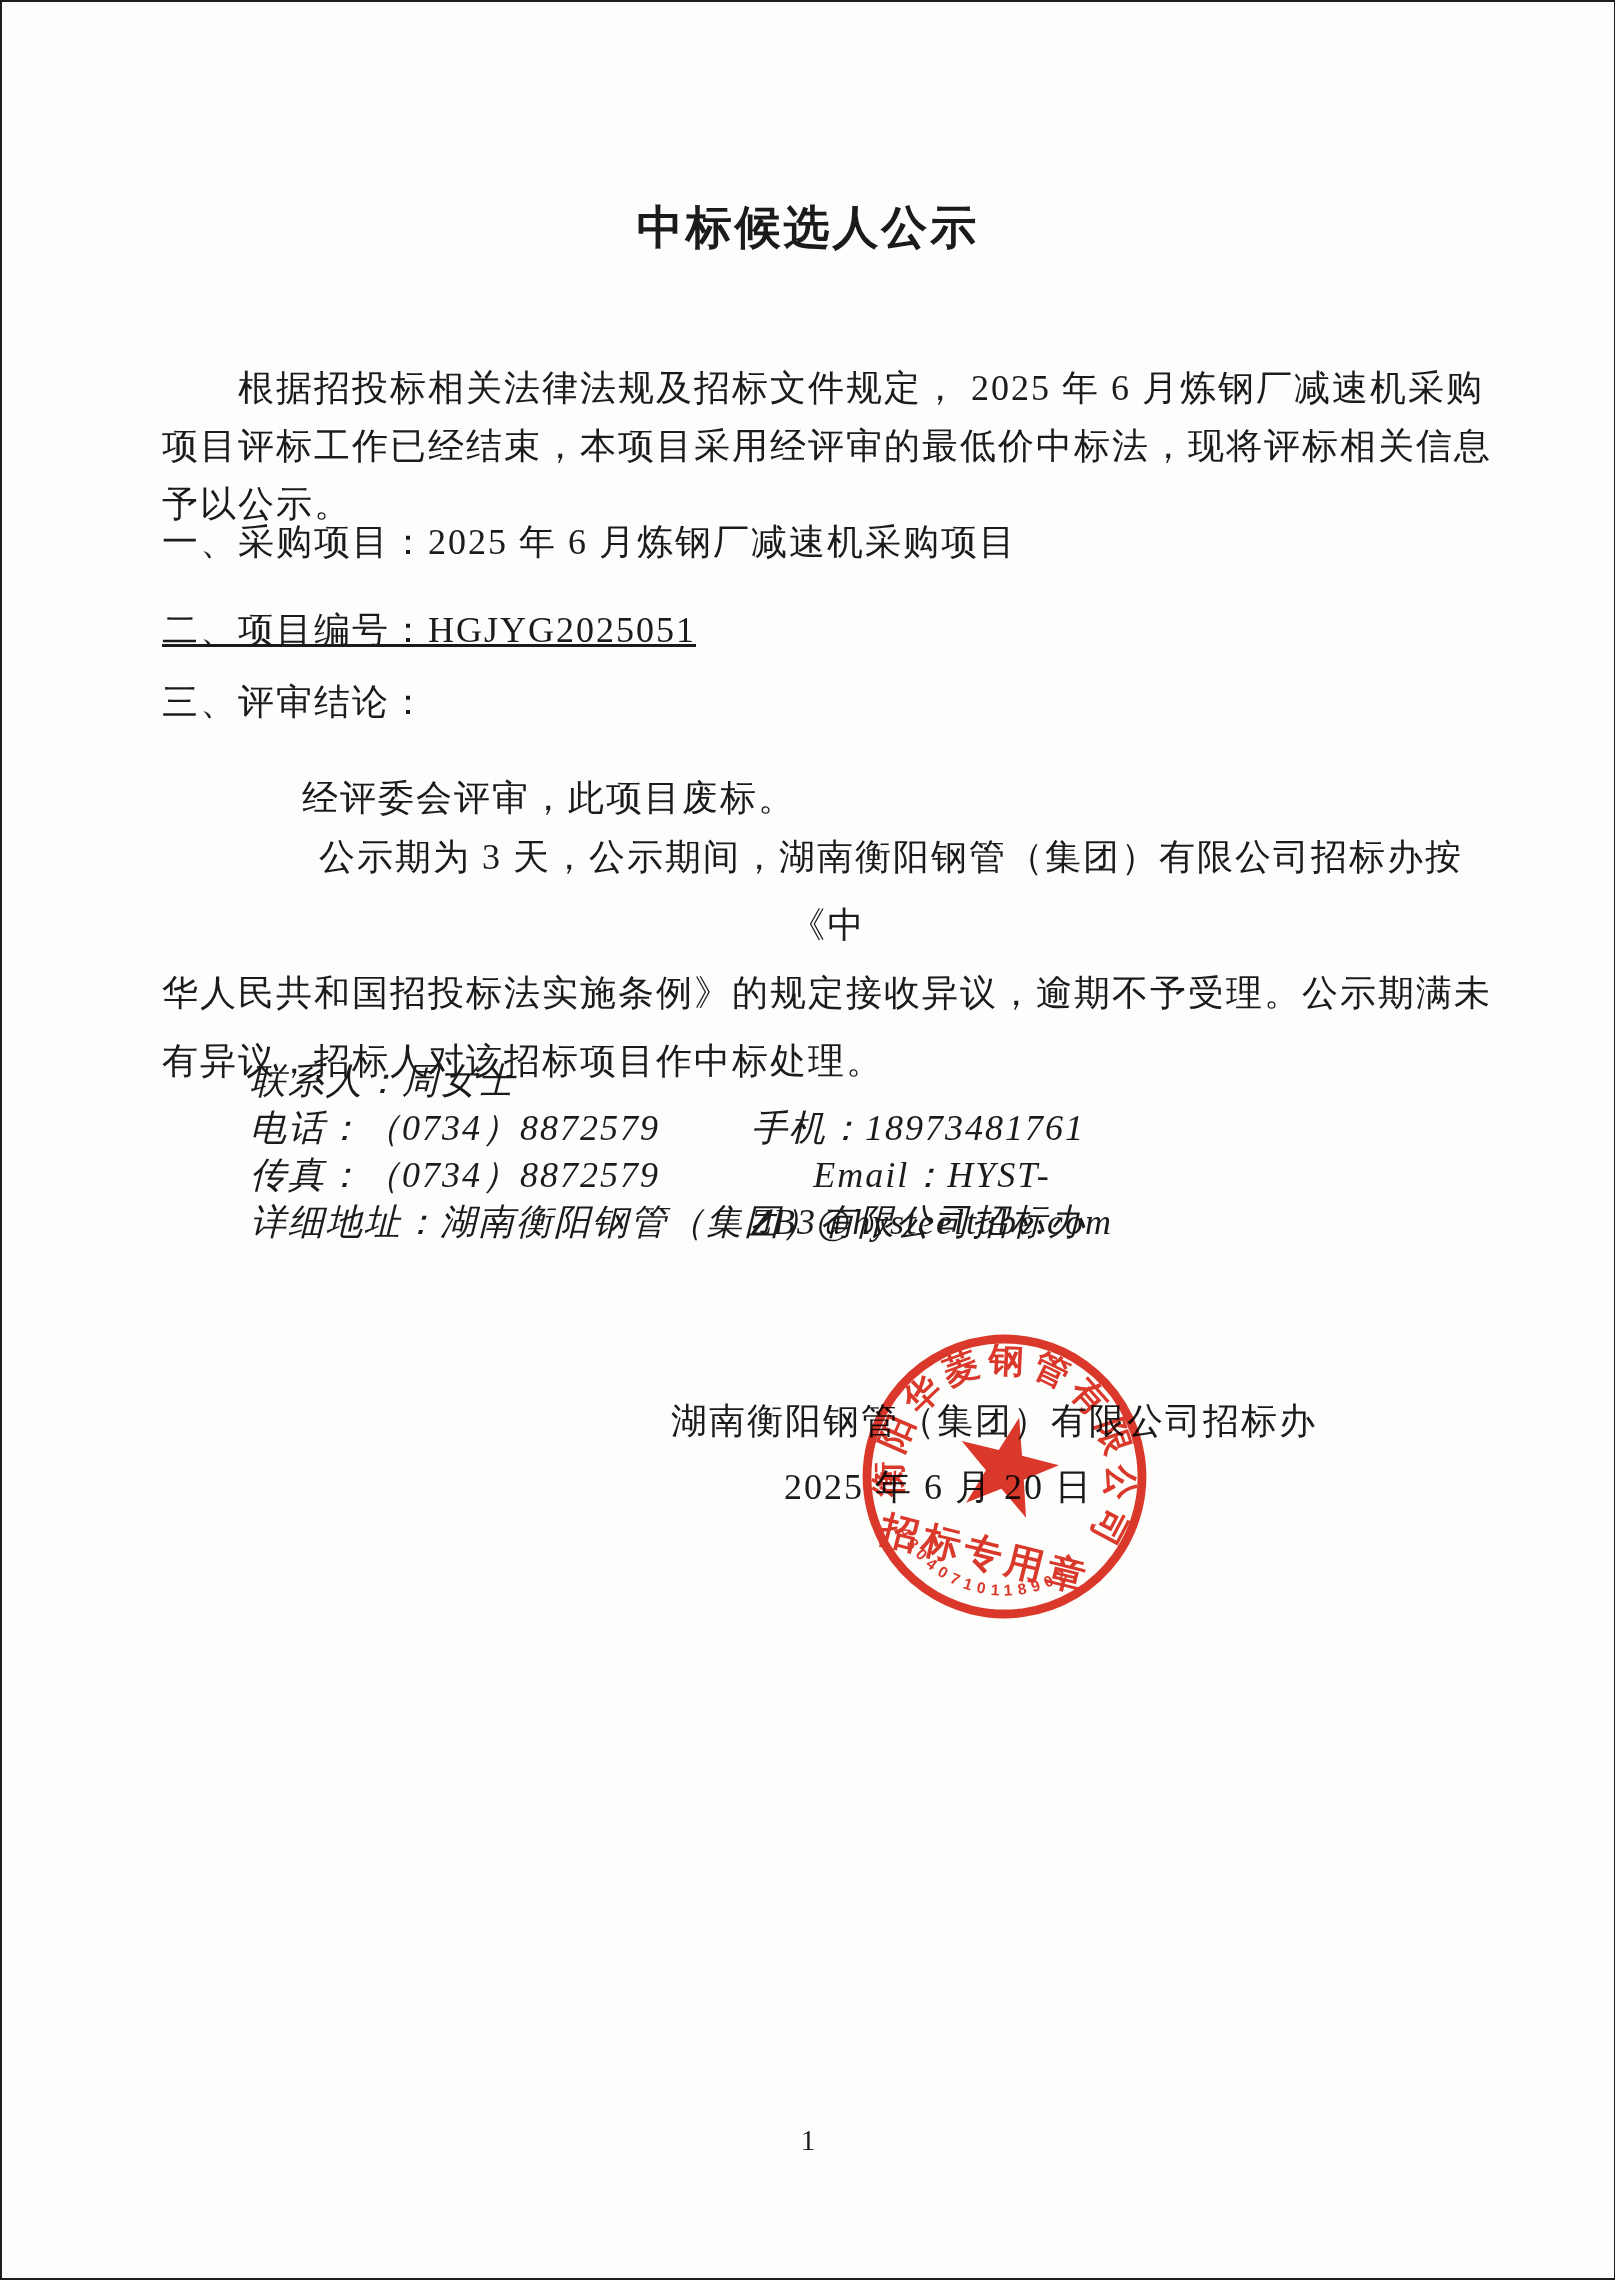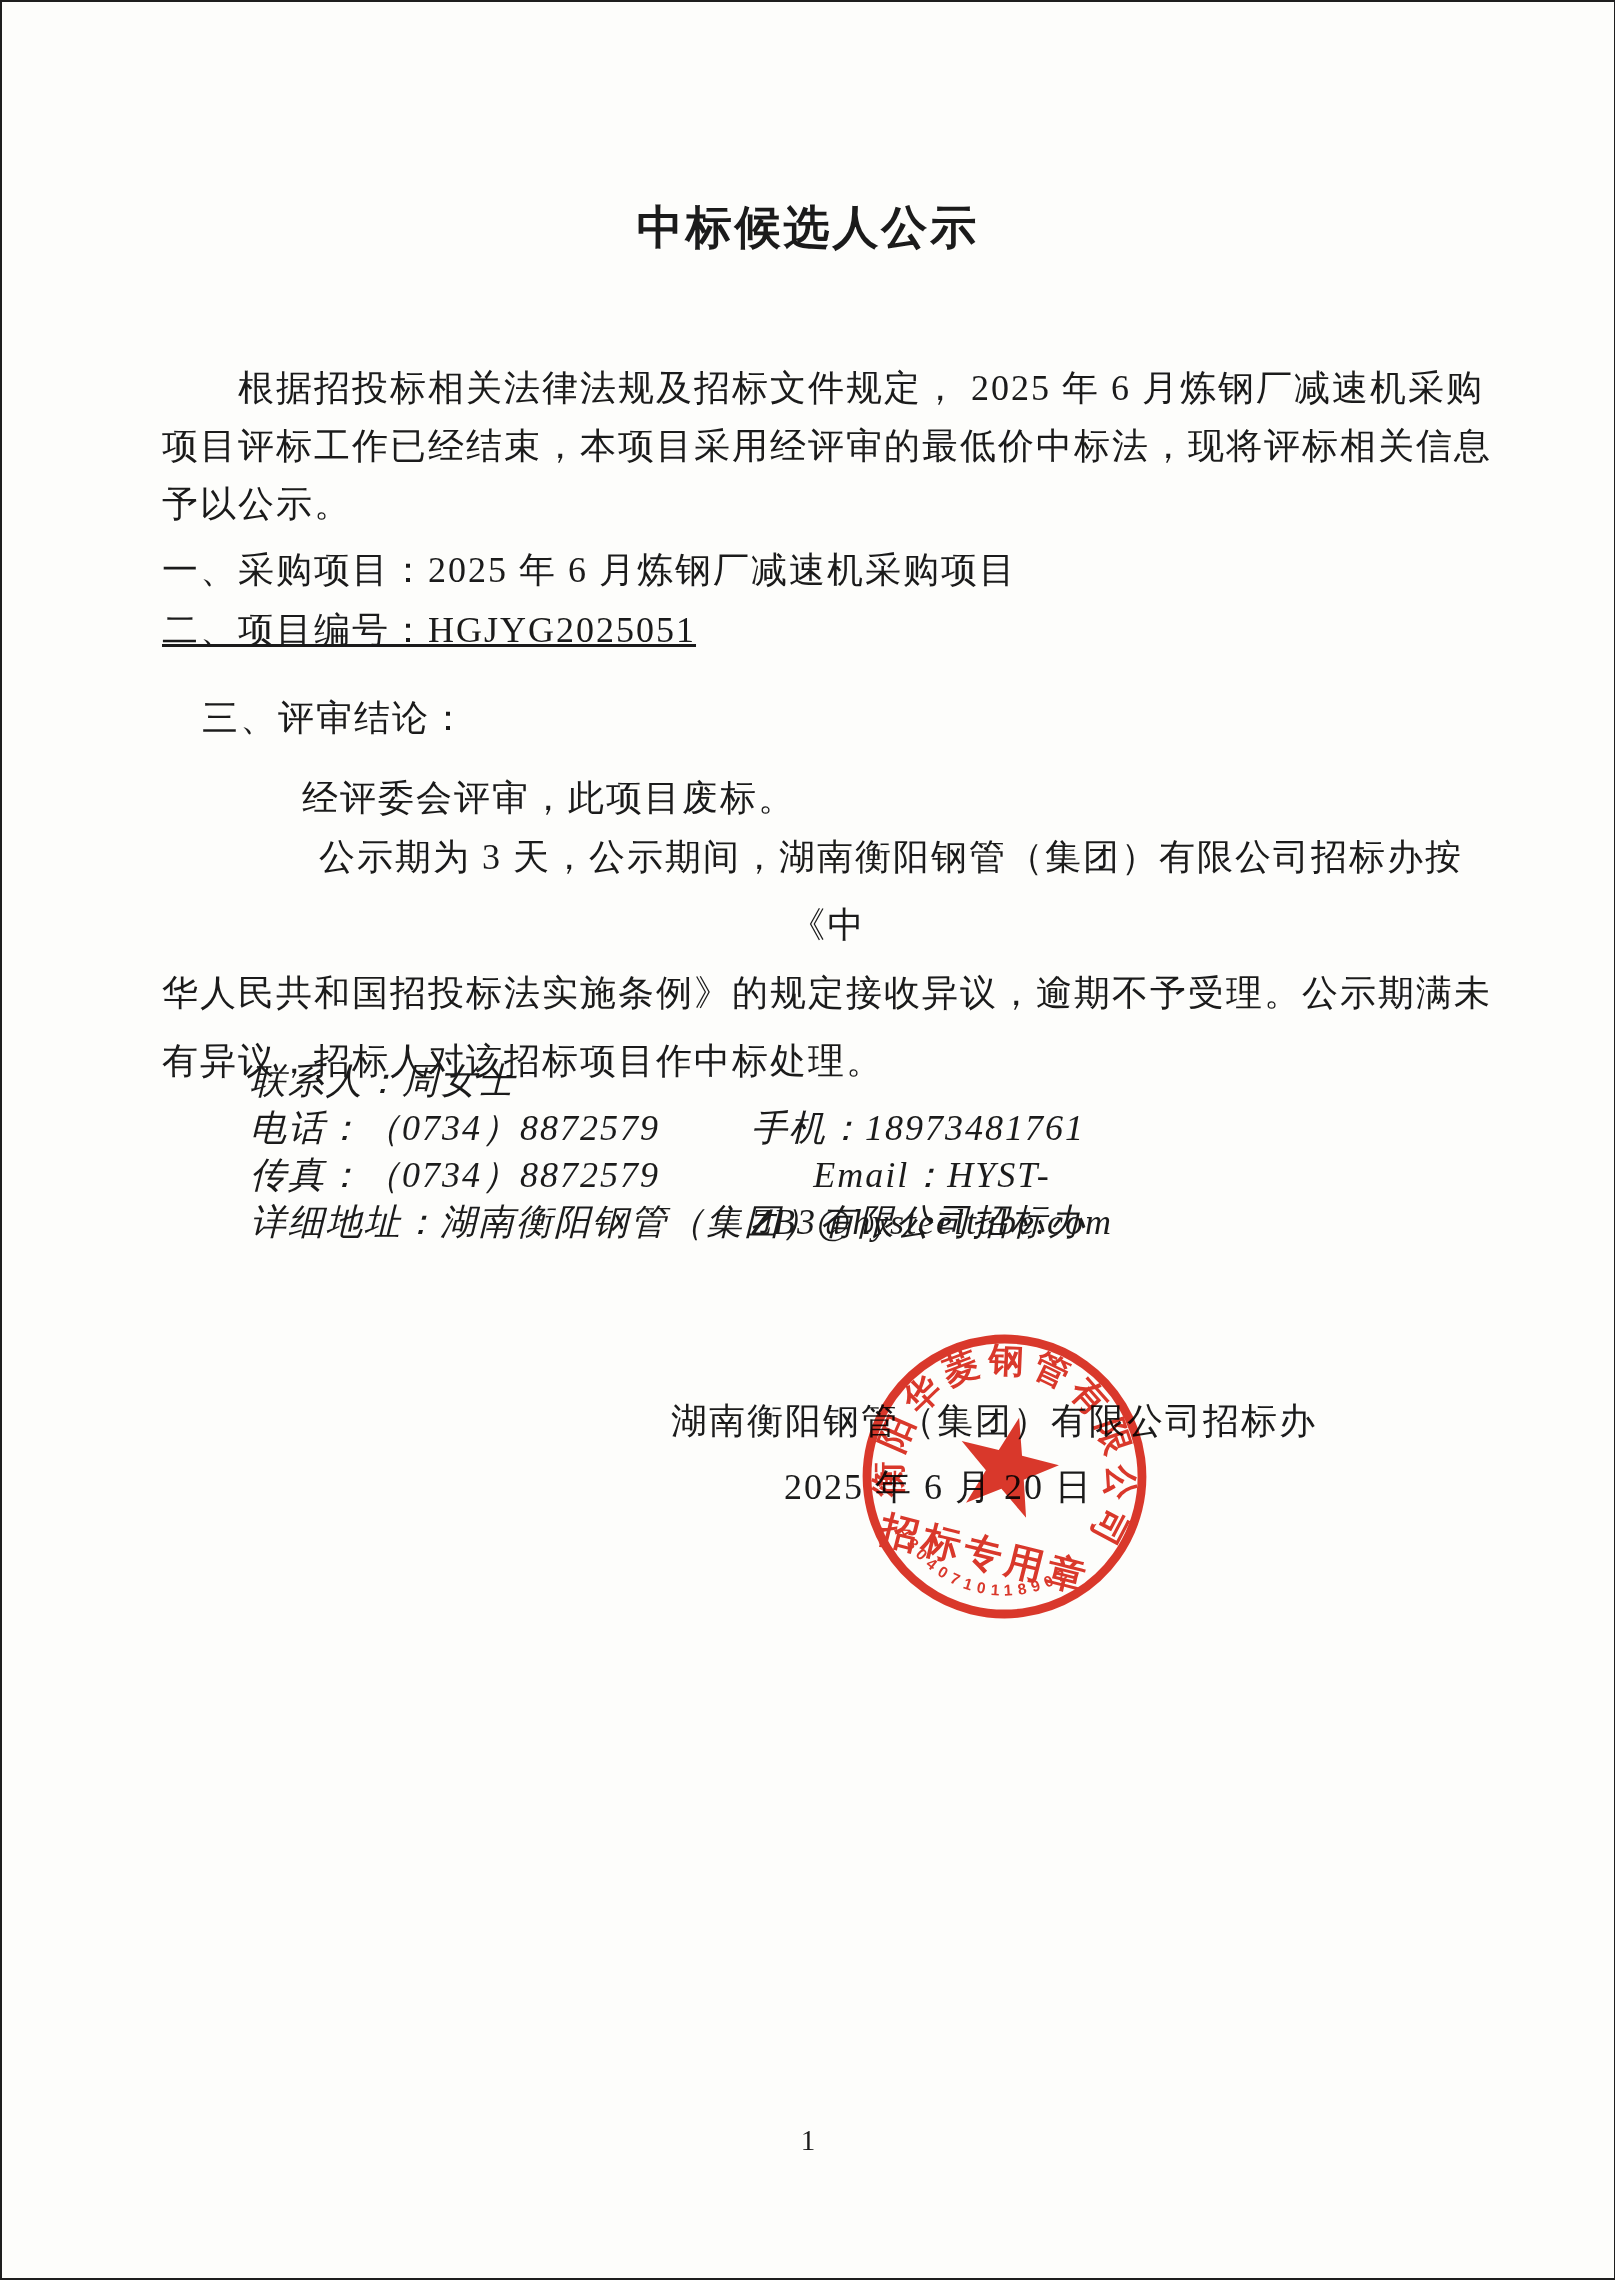--- a/index.html
+++ b/index.html
@@ -16,23 +16,23 @@
   .doc-title{
     position:absolute;top:195px;left:0;width:100%;
     text-align:center;
     font-family:"Liberation Sans","DejaVu Sans",sans-serif;
     font-weight:bold;font-size:46px;letter-spacing:2.9px;
   }
   .body-text{font-size:36px;letter-spacing:2px;}
   .intro{position:absolute;top:357px;left:160px;width:1331px;line-height:58px;}
   .intro .line.first{text-indent:76px;}
   .list-item{position:absolute;left:160px;}
-  .item-1{top:544px;font-family:Liberation Serif, serif;}
+  .item-1{top:516px;font-family:Liberation Serif, serif;}
   .item-2{top:604px;text-decoration:underline;}
-  .item-3{top:692px;margin-left:40px;}
+  .item-3{top:676px;}
   .conclusion{position:absolute;top:746px;left:300px;margin-top:26px;}
   .notice{position:absolute;top:821px;left:160px;width:1331px;line-height:68px;}
   .notice .line.first{text-indent:127px;text-align:center;}
   .contact{position:absolute;top:1056px;left:248px;line-height:47px;}
   .contact .row{position:relative;height:47px;font-style:italic;}
   .contact .col2{position:absolute;left:501px;top:0;text-align:center;}
   .sig-org{position:absolute;top:1395px;left:669px;}
   .sig-date{position:absolute;top:1461px;left:782px;}
   .seal{
     position:absolute;left:827px;top:1299px;

